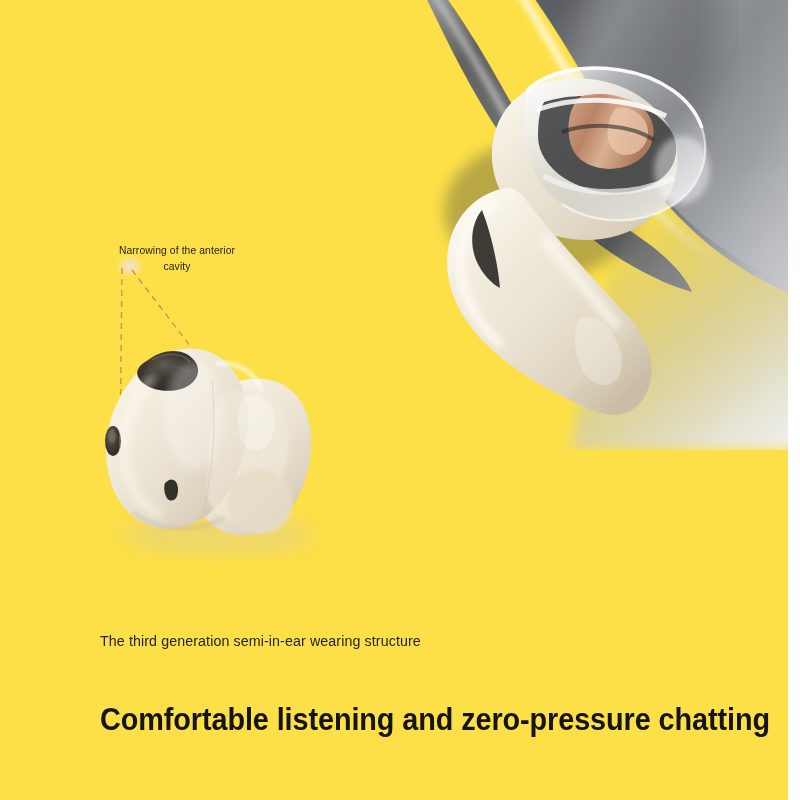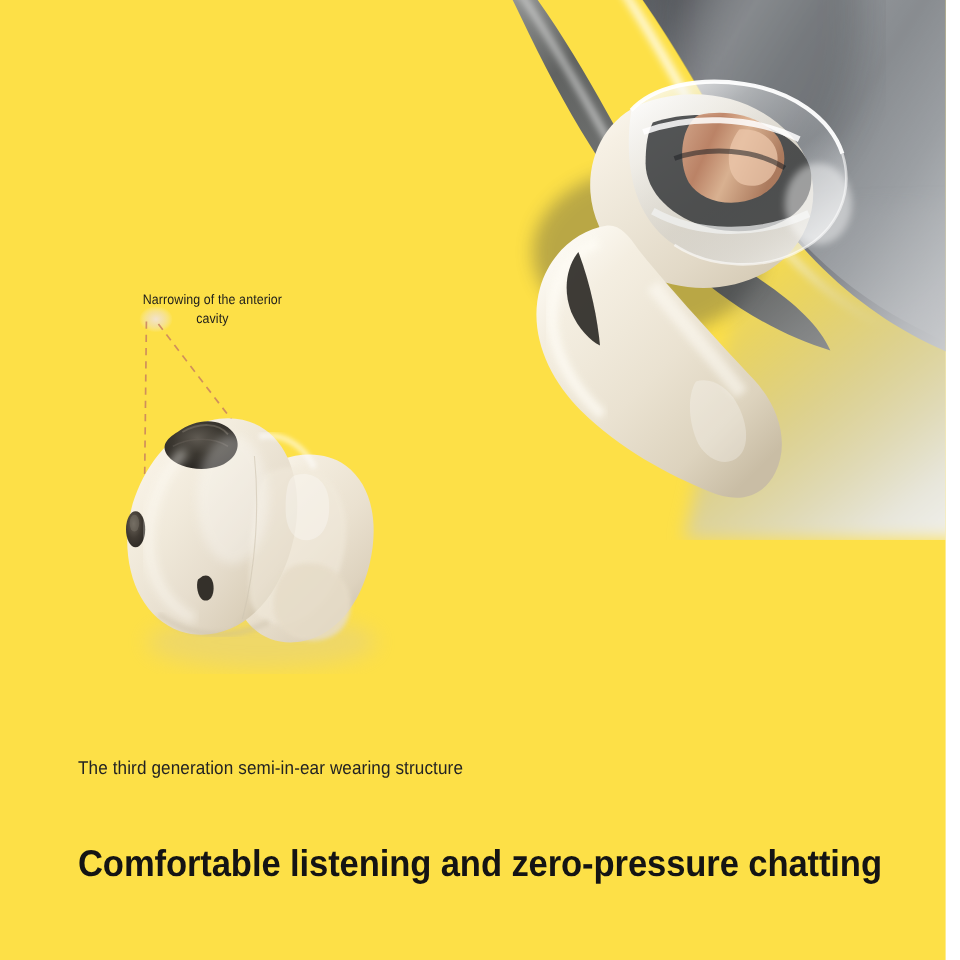--- a/index.html
+++ b/index.html
@@ -58,21 +58,21 @@
     left: 90px;
     top: 320px;
     width: 260px;
     height: 250px;
     pointer-events: none;
   }
 
   
   #copy {
     position: absolute;
-    left: 65px;
+    left: 100px;
     top: 632px;
     width: 680px;
   }
   #subtitle {
     color: #232323;
     font-size: 15.5px;
     font-weight: 400;
     letter-spacing: .1px;
     white-space: nowrap;
     transform: scaleX(.92);

